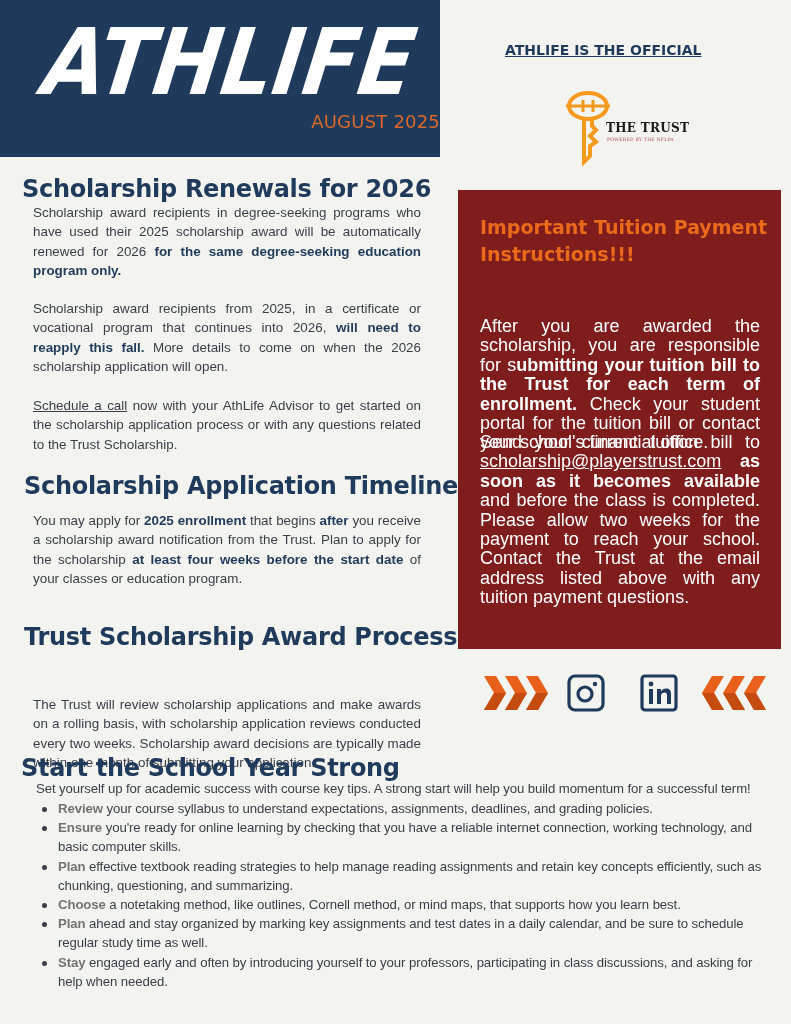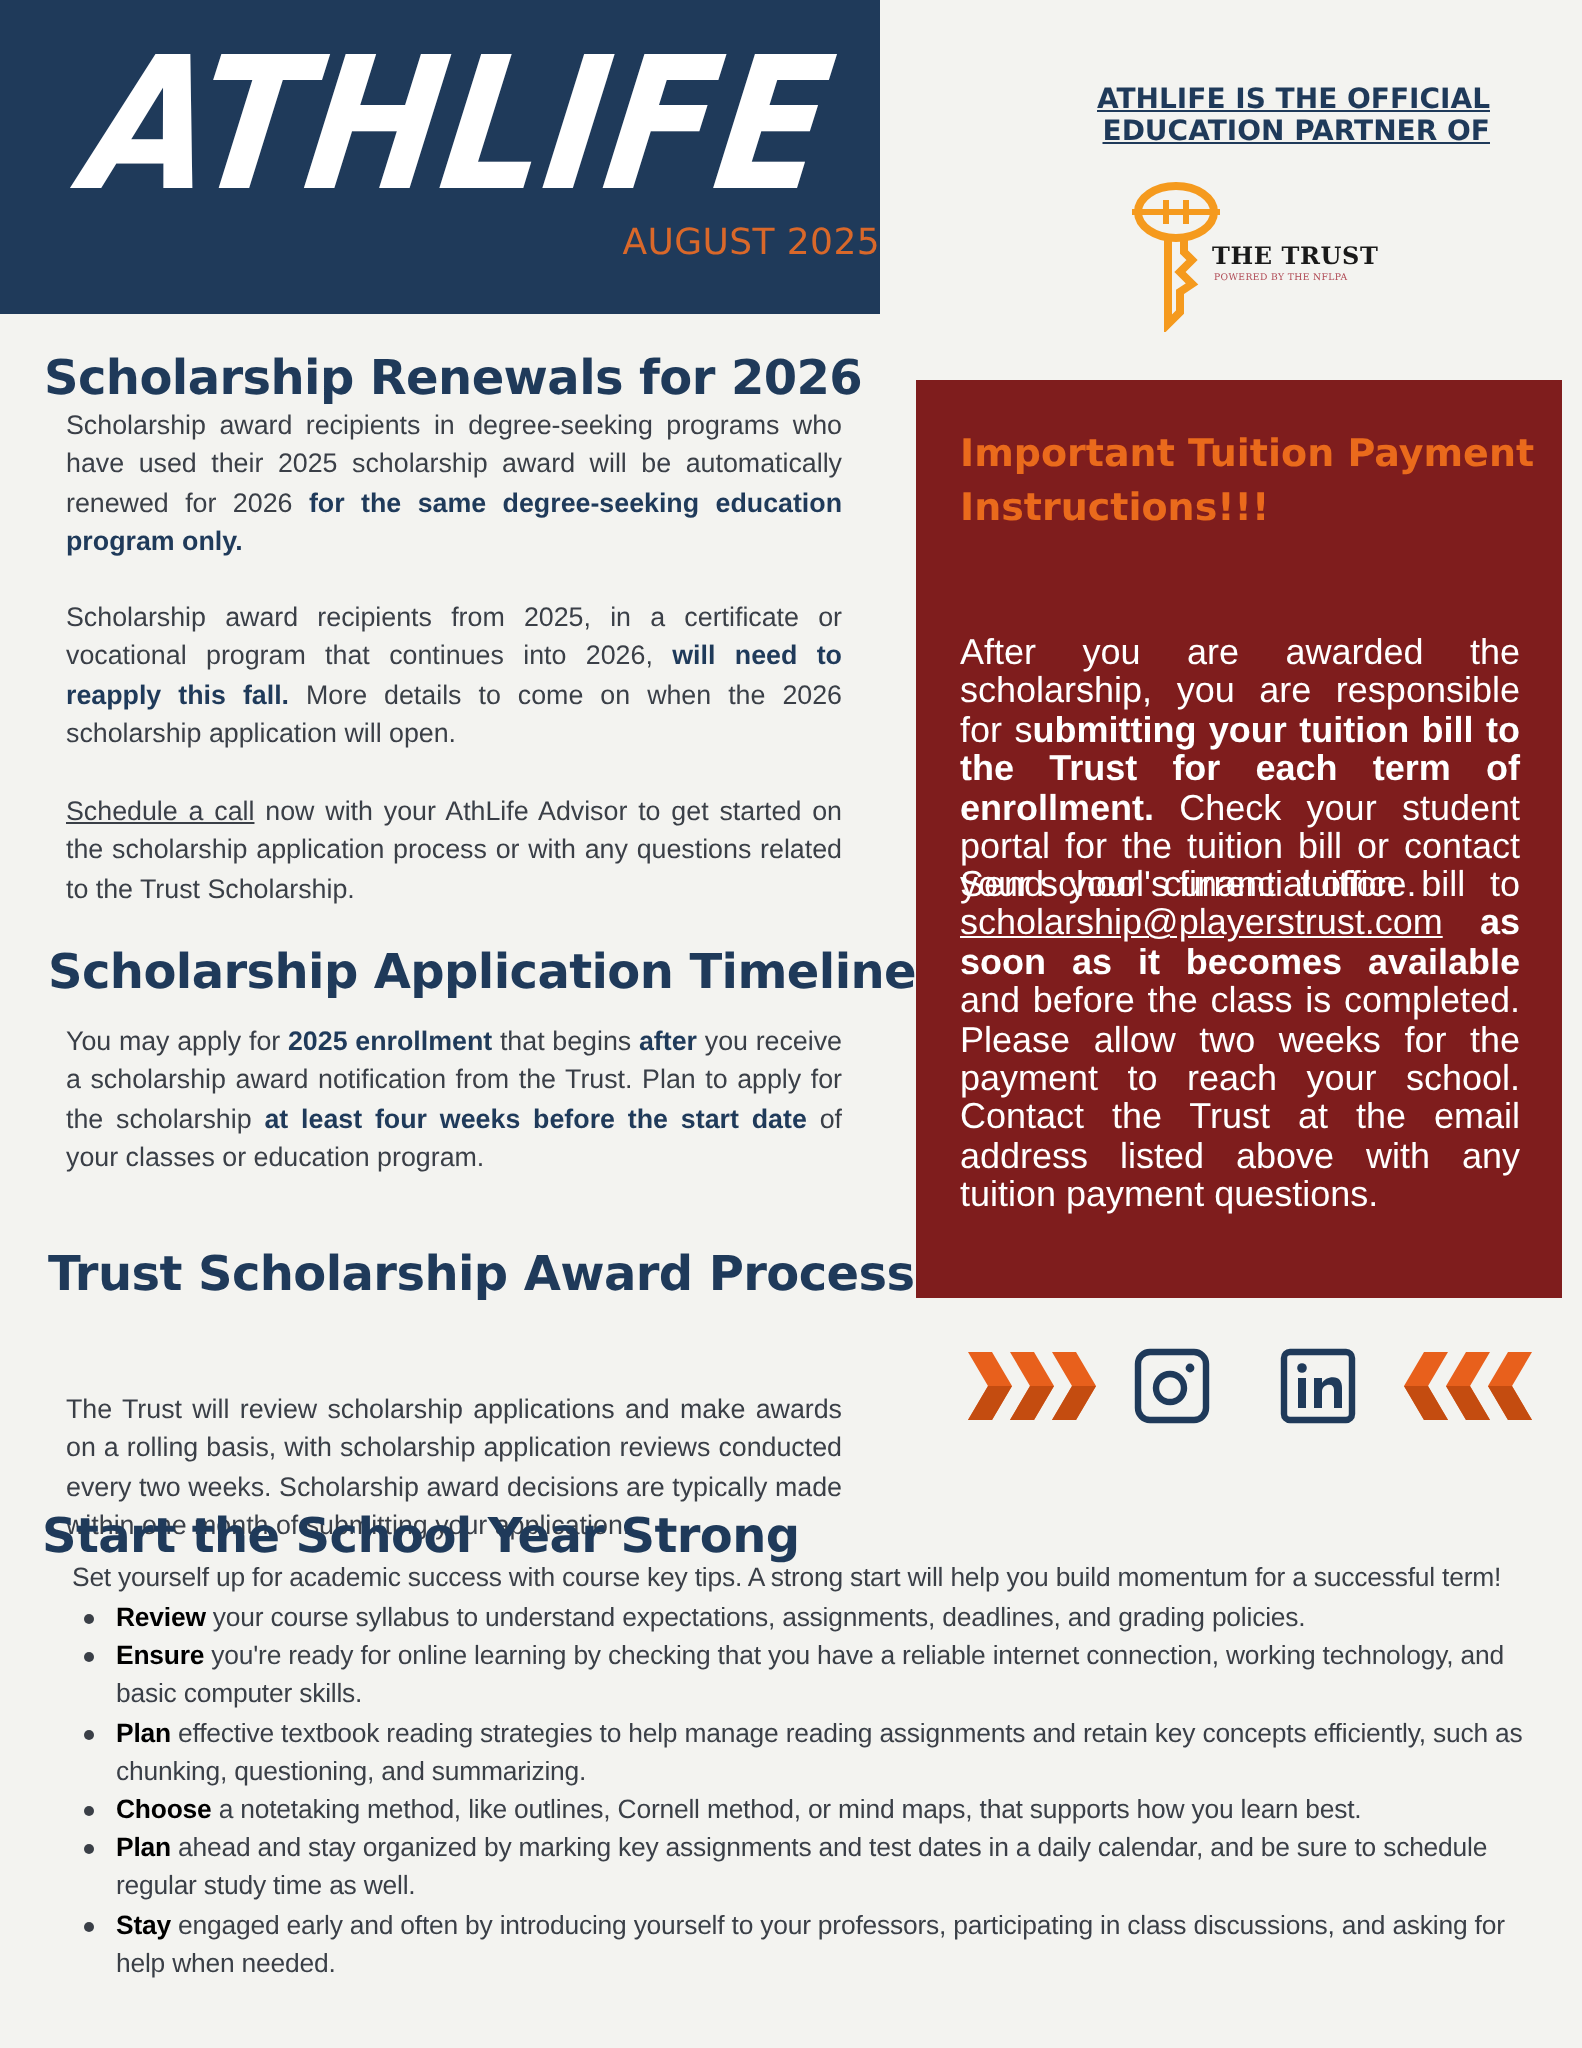--- a/index.html
+++ b/index.html
@@ -21,21 +21,21 @@
     position: absolute; left: 30px; top: 10px; width: 390px; height: 100px;
   }
   .masthead .issue-date {
     position: absolute; left: 0; width: 440px; top: 111px; text-align: right;
     font-family: "DejaVu Sans", sans-serif;
     font-size: 18px; color: #d9682a; letter-spacing: 0.2px;
   }
 
   
   .partner-heading {
-    position: absolute; left: 505px; width: 240px; top: 42px; text-align: right;
+    position: absolute; left: 505px; width: 240px; top: 42px; text-align: left;
     font-family: "DejaVu Sans", sans-serif; font-weight: bold;
     font-size: 14px; line-height: 16px; color: #1f3a5a;
     text-decoration: underline;
   }
   .trust-logo { position: absolute; left: 564px; top: 90px; width: 130px; height: 76px; }
   .trust-logo .key { position: absolute; left: 0; top: 0; width: 50px; height: 76px; }
   .trust-logo .trust-name {
     position: absolute; left: 42px; top: 31px;
     font-family: "DejaVu Serif", serif; font-weight: bold; font-size: 12px; color: #1a1a1a;
     letter-spacing: 0.3px;
@@ -86,35 +86,34 @@
   .intro { position: absolute; left: 36px; top: 781px; font-size: 13.2px; color: #3a3f47; letter-spacing: -0.1px; }
   .tips { position: absolute; left: 40px; top: 799px; width: 730px; list-style: none; }
   .tips li {
     position: relative; padding-left: 18px;
     font-size: 13.2px; line-height: 19.2px; color: #3a3f47; letter-spacing: -0.1px;
   }
   .tips li::before {
     content: ""; position: absolute; left: 2px; top: 8px; width: 5px; height: 5px;
     border-radius: 50%; background: #3a3f47;
   }
-  .tips li b { color: #000000; }
+  .tips li b { color: #737373; }
 </style>
 </head>
 <body>
 
 <div class="masthead">
   <svg class="logo-word" viewBox="0 0 390 100">
     <text x="195" y="84" text-anchor="middle" fill="#ffffff" font-family="DejaVu Sans, sans-serif" font-weight="bold" font-style="italic" font-size="92" textLength="370" lengthAdjust="spacingAndGlyphs" transform="skewX(-8) translate(12,0)">ATHLIFE</text>
   </svg>
   <div class="issue-date">AUGUST 2025</div>
 </div>
 
 <div class="partner-heading">
   <div>ATHLIFE IS THE OFFICIAL</div>
-  <div>EDUCATION PARTNER OF</div>
 </div>
 <div class="trust-logo">
   <svg class="key" viewBox="0 0 50 76">
     <ellipse cx="24" cy="16" rx="19" ry="13" fill="none" stroke="#f59a1e" stroke-width="4"></ellipse>
     <line x1="2" y1="16" x2="46" y2="16" stroke="#f59a1e" stroke-width="3"></line>
     <line x1="19" y1="10" x2="19" y2="22" stroke="#f59a1e" stroke-width="3"></line>
     <line x1="29" y1="10" x2="29" y2="22" stroke="#f59a1e" stroke-width="3"></line>
     <path d="M20 29 L20 72 L26 66 L26 56 L32 52 L26 46 L32 40 L28 36 L28 29" fill="none" stroke="#f59a1e" stroke-width="4" stroke-linejoin="miter"></path>
   </svg>
   <div class="trust-name">THE TRUST</div>

